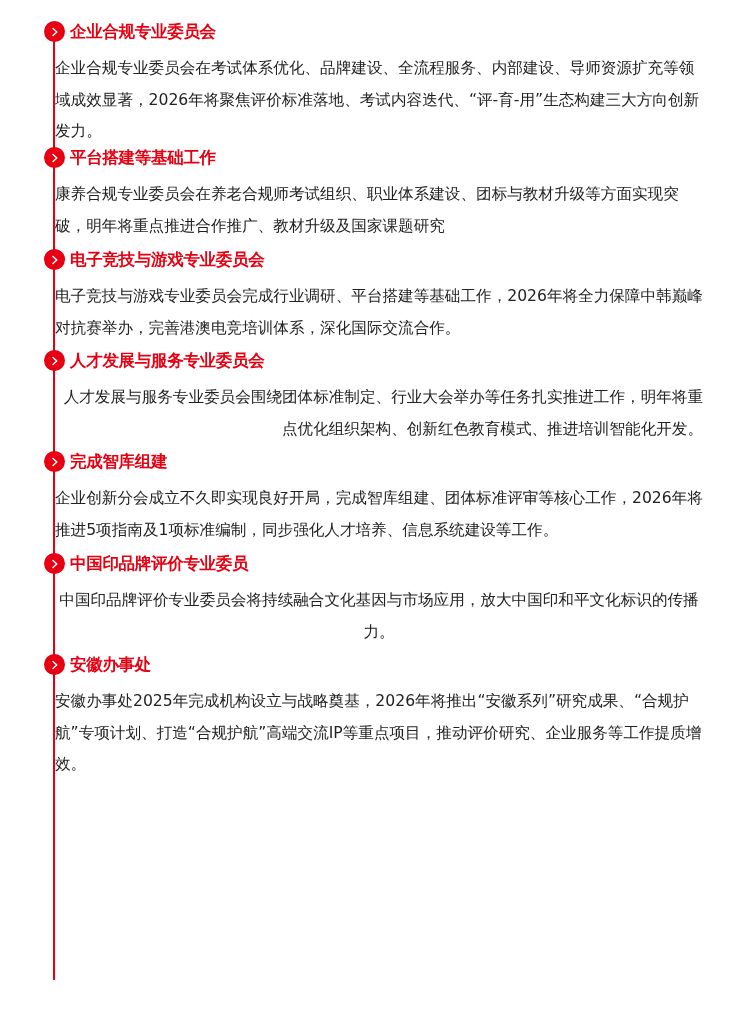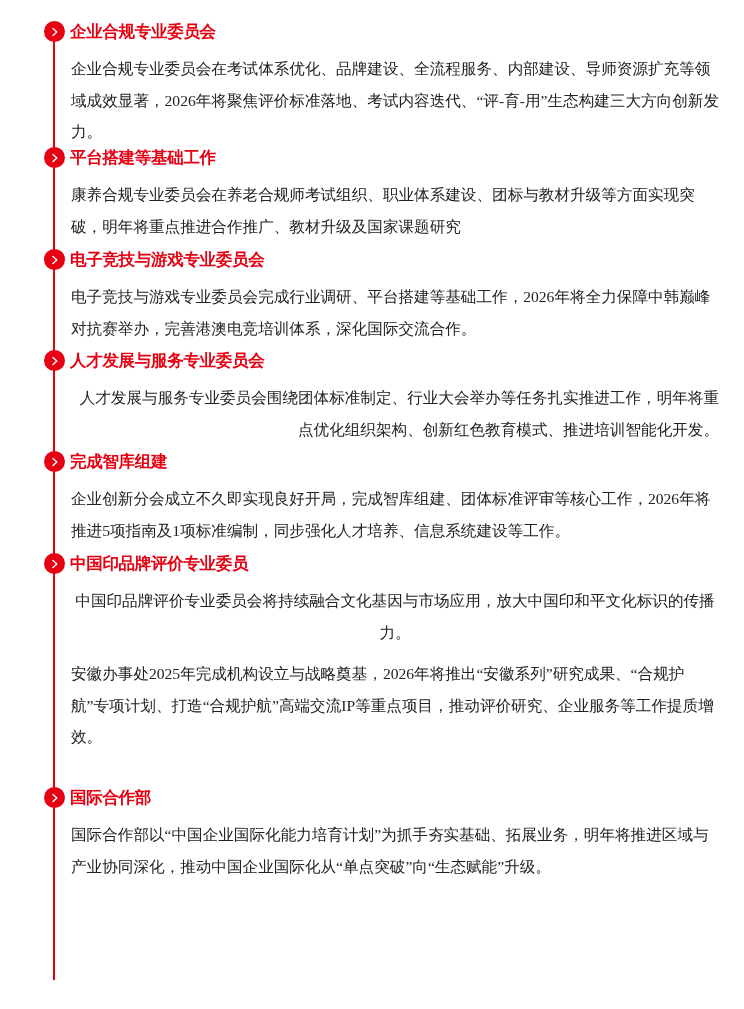--- a/index.html
+++ b/index.html
@@ -22,21 +22,20 @@
       position: absolute;
       left: 53px;
       top: 30px;
       width: 2px;
       height: 950px;
       background: #e60012;
     }
     .entry {
       position: relative;
       margin-left: 0;
-      font-family: Liberation Serif, serif;
     }
     .entry-head {
       position: relative;
       height: 28px;
       display: flex;
       align-items: center;
     }
     .marker {
       position: absolute;
       left: 44px;
@@ -59,21 +58,21 @@
       left: 70px;
       top: 2px;
       font-size: 16.5px;
       font-weight: bold;
       color: #e60012;
       letter-spacing: -0.3px;
       white-space: nowrap;
       line-height: 24px;
     }
     .entry-body {
-      margin-left: 71px;
+      margin-left: 55px;
       width: 648px;
       margin-top: 7px;
       font-size: 15.6px;
       line-height: 31.5px;
       color: #222222;
       letter-spacing: 0px;
     }
   </style>
 </head>
 <body>
@@ -148,27 +147,24 @@
         <svg viewBox="0 0 10 10">
             <path d="M3 1.5 L6.8 5 L3 8.5" fill="none" stroke="#fff" stroke-width="1.5" stroke-linecap="round" stroke-linejoin="round"></path>
           </svg>
       </span>
       <span class="entry-title">中国印品牌评价专业委员</span>
     </div>
     <div class="entry-body">中国印品牌评价专业委员会将持续融合文化基因与市场应用，放大中国印和平文化标识的传播力。</div>
   </div>
 
   <div class="entry" style="height:126px;">
-    <div class="entry-body">安徽办事处2025年完成机构设立与战略奠基，2026年将推出“安徽系列”研究成果、“合规护航”专项计划、打造“合规护航”高端交流IP等重点项目，推动评价研究、企业服务等工作提质增效。</div>
-  </div>
-
-  <div class="entry" style="height:101px;">
     <div class="entry-head">
       <span class="marker">
         <svg viewBox="0 0 10 10">
             <path d="M3 1.5 L6.8 5 L3 8.5" fill="none" stroke="#fff" stroke-width="1.5" stroke-linecap="round" stroke-linejoin="round"></path>
           </svg>
       </span>
-      <span class="entry-title">国际合作部</span>
+      <span class="entry-title">安徽办事处</span>
     </div>
-    <div class="entry-body">国际合作部以“中国企业国际化能力培育计划”为抓手夯实基础、拓展业务，明年将推进区域与产业协同深化，推动中国企业国际化从“单点突破”向“生态赋能”升级。</div>
+    <div class="entry-body">安徽办事处2025年完成机构设立与战略奠基，2026年将推出“安徽系列”研究成果、“合规护航”专项计划、打造“合规护航”高端交流IP等重点项目，推动评价研究、企业服务等工作提质增效。</div>
   </div>
+
 </div>
 
 </body></html>

